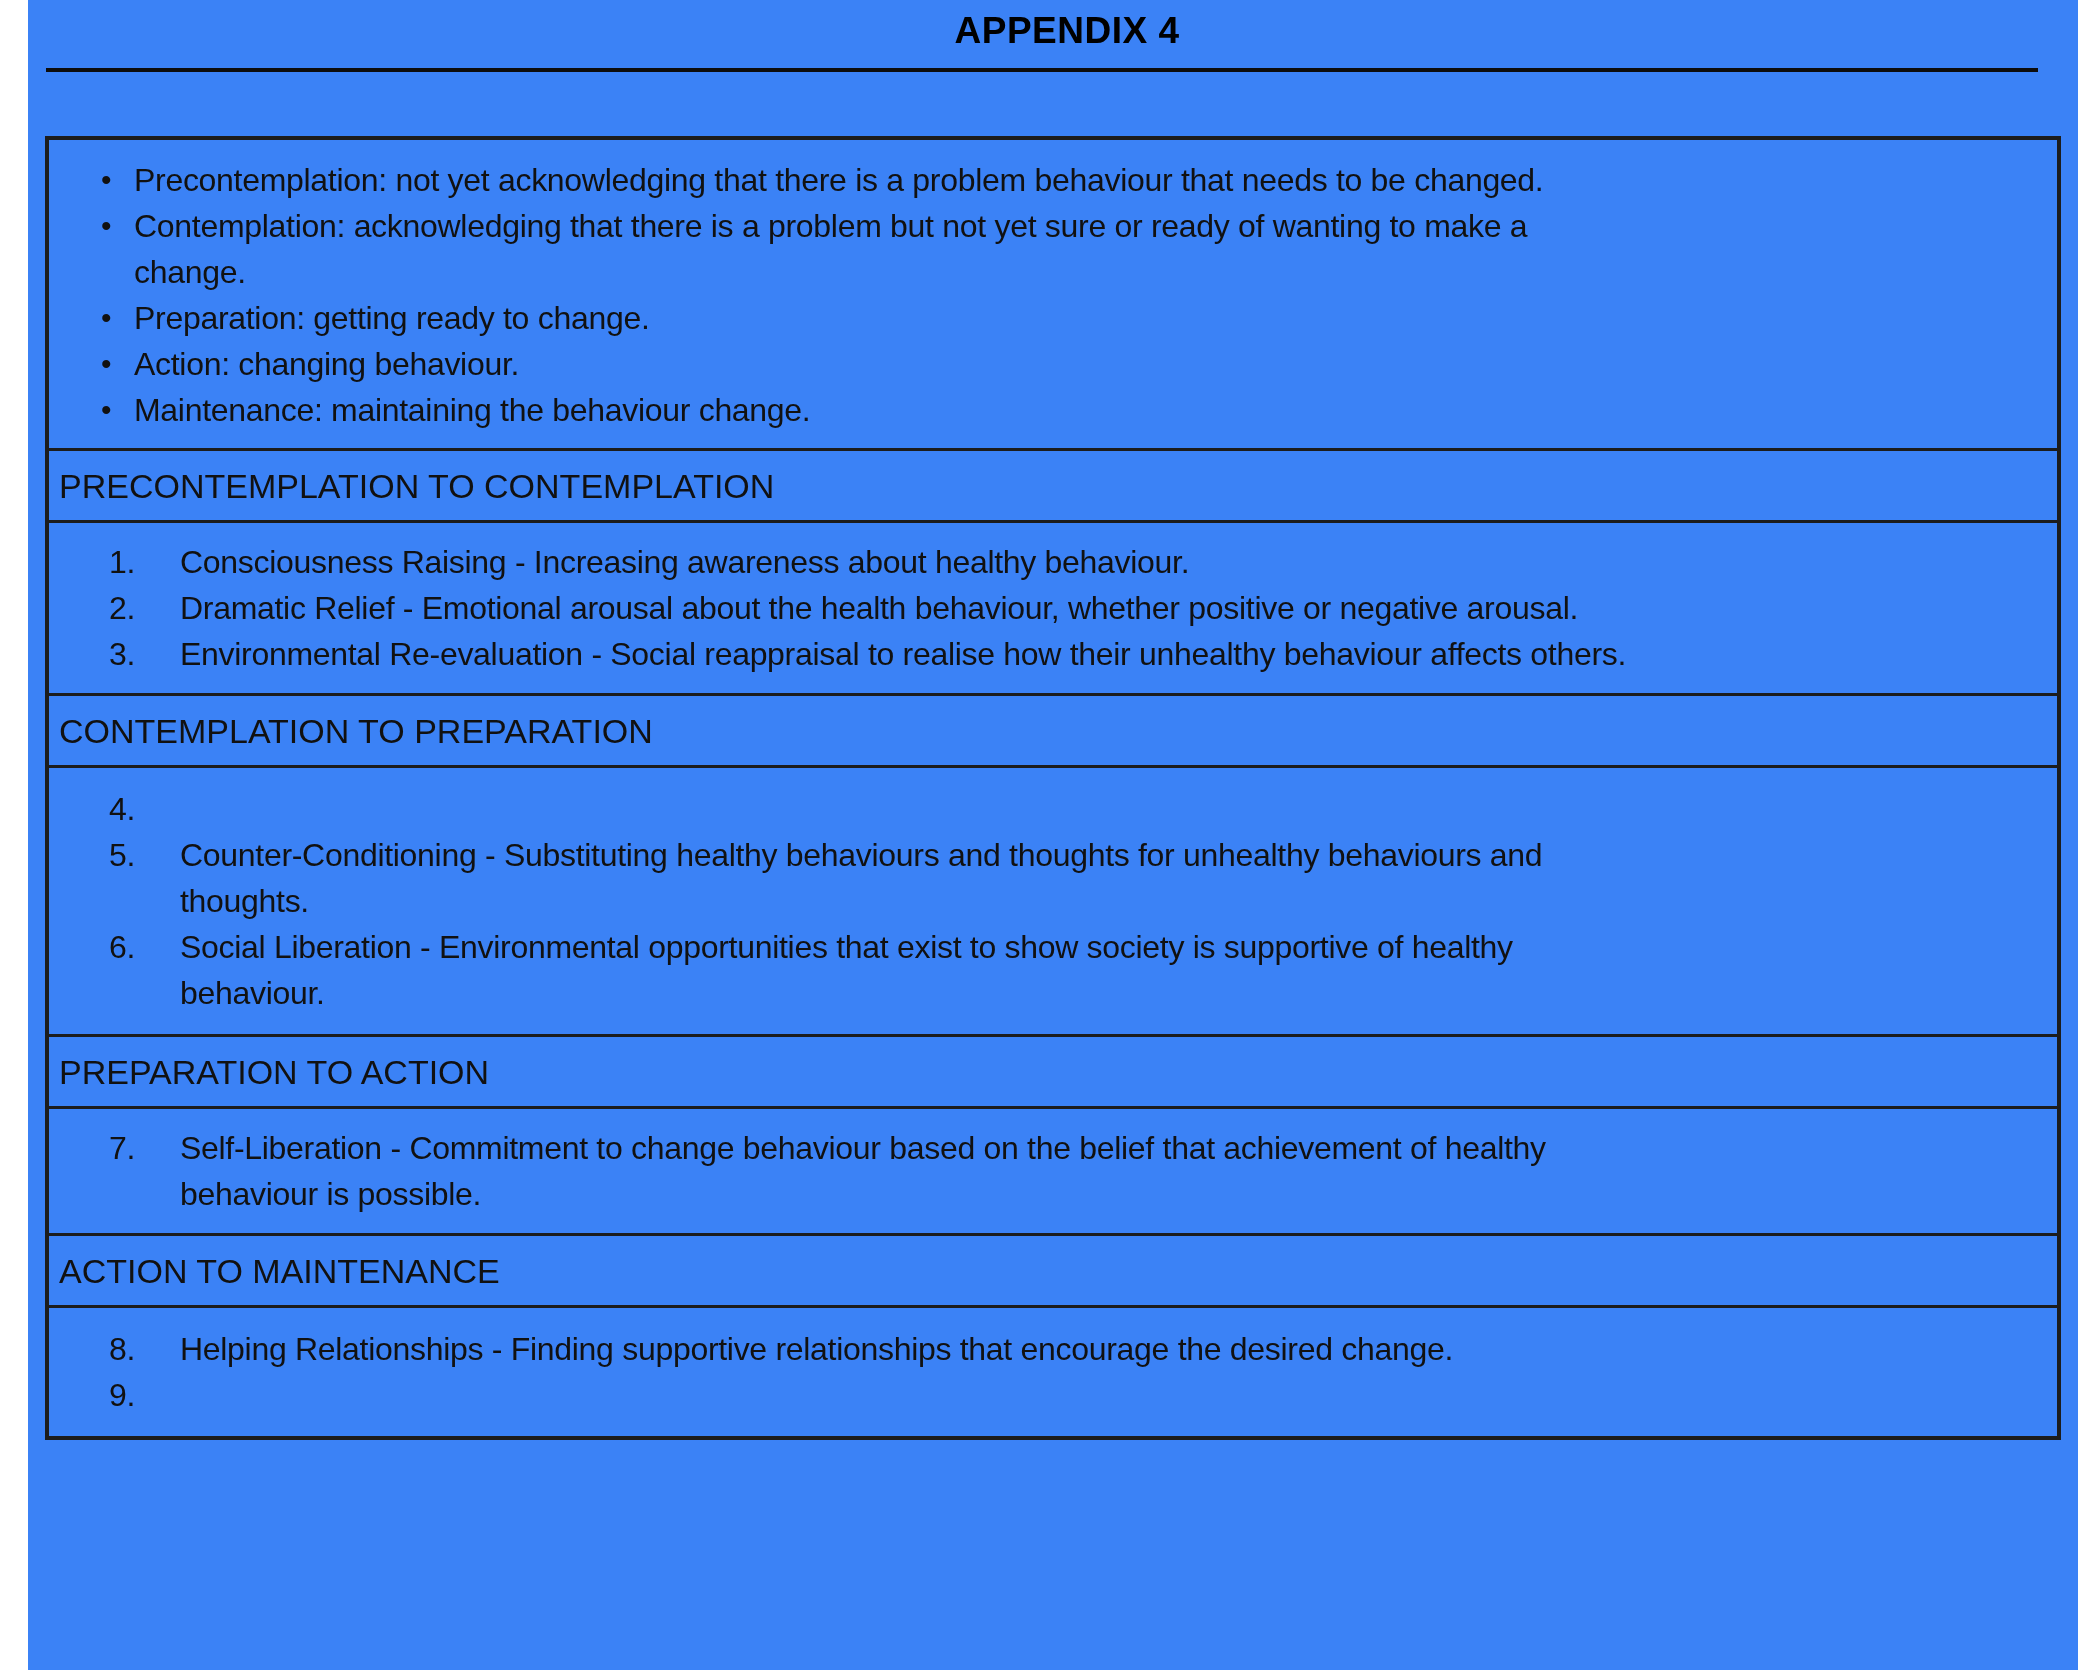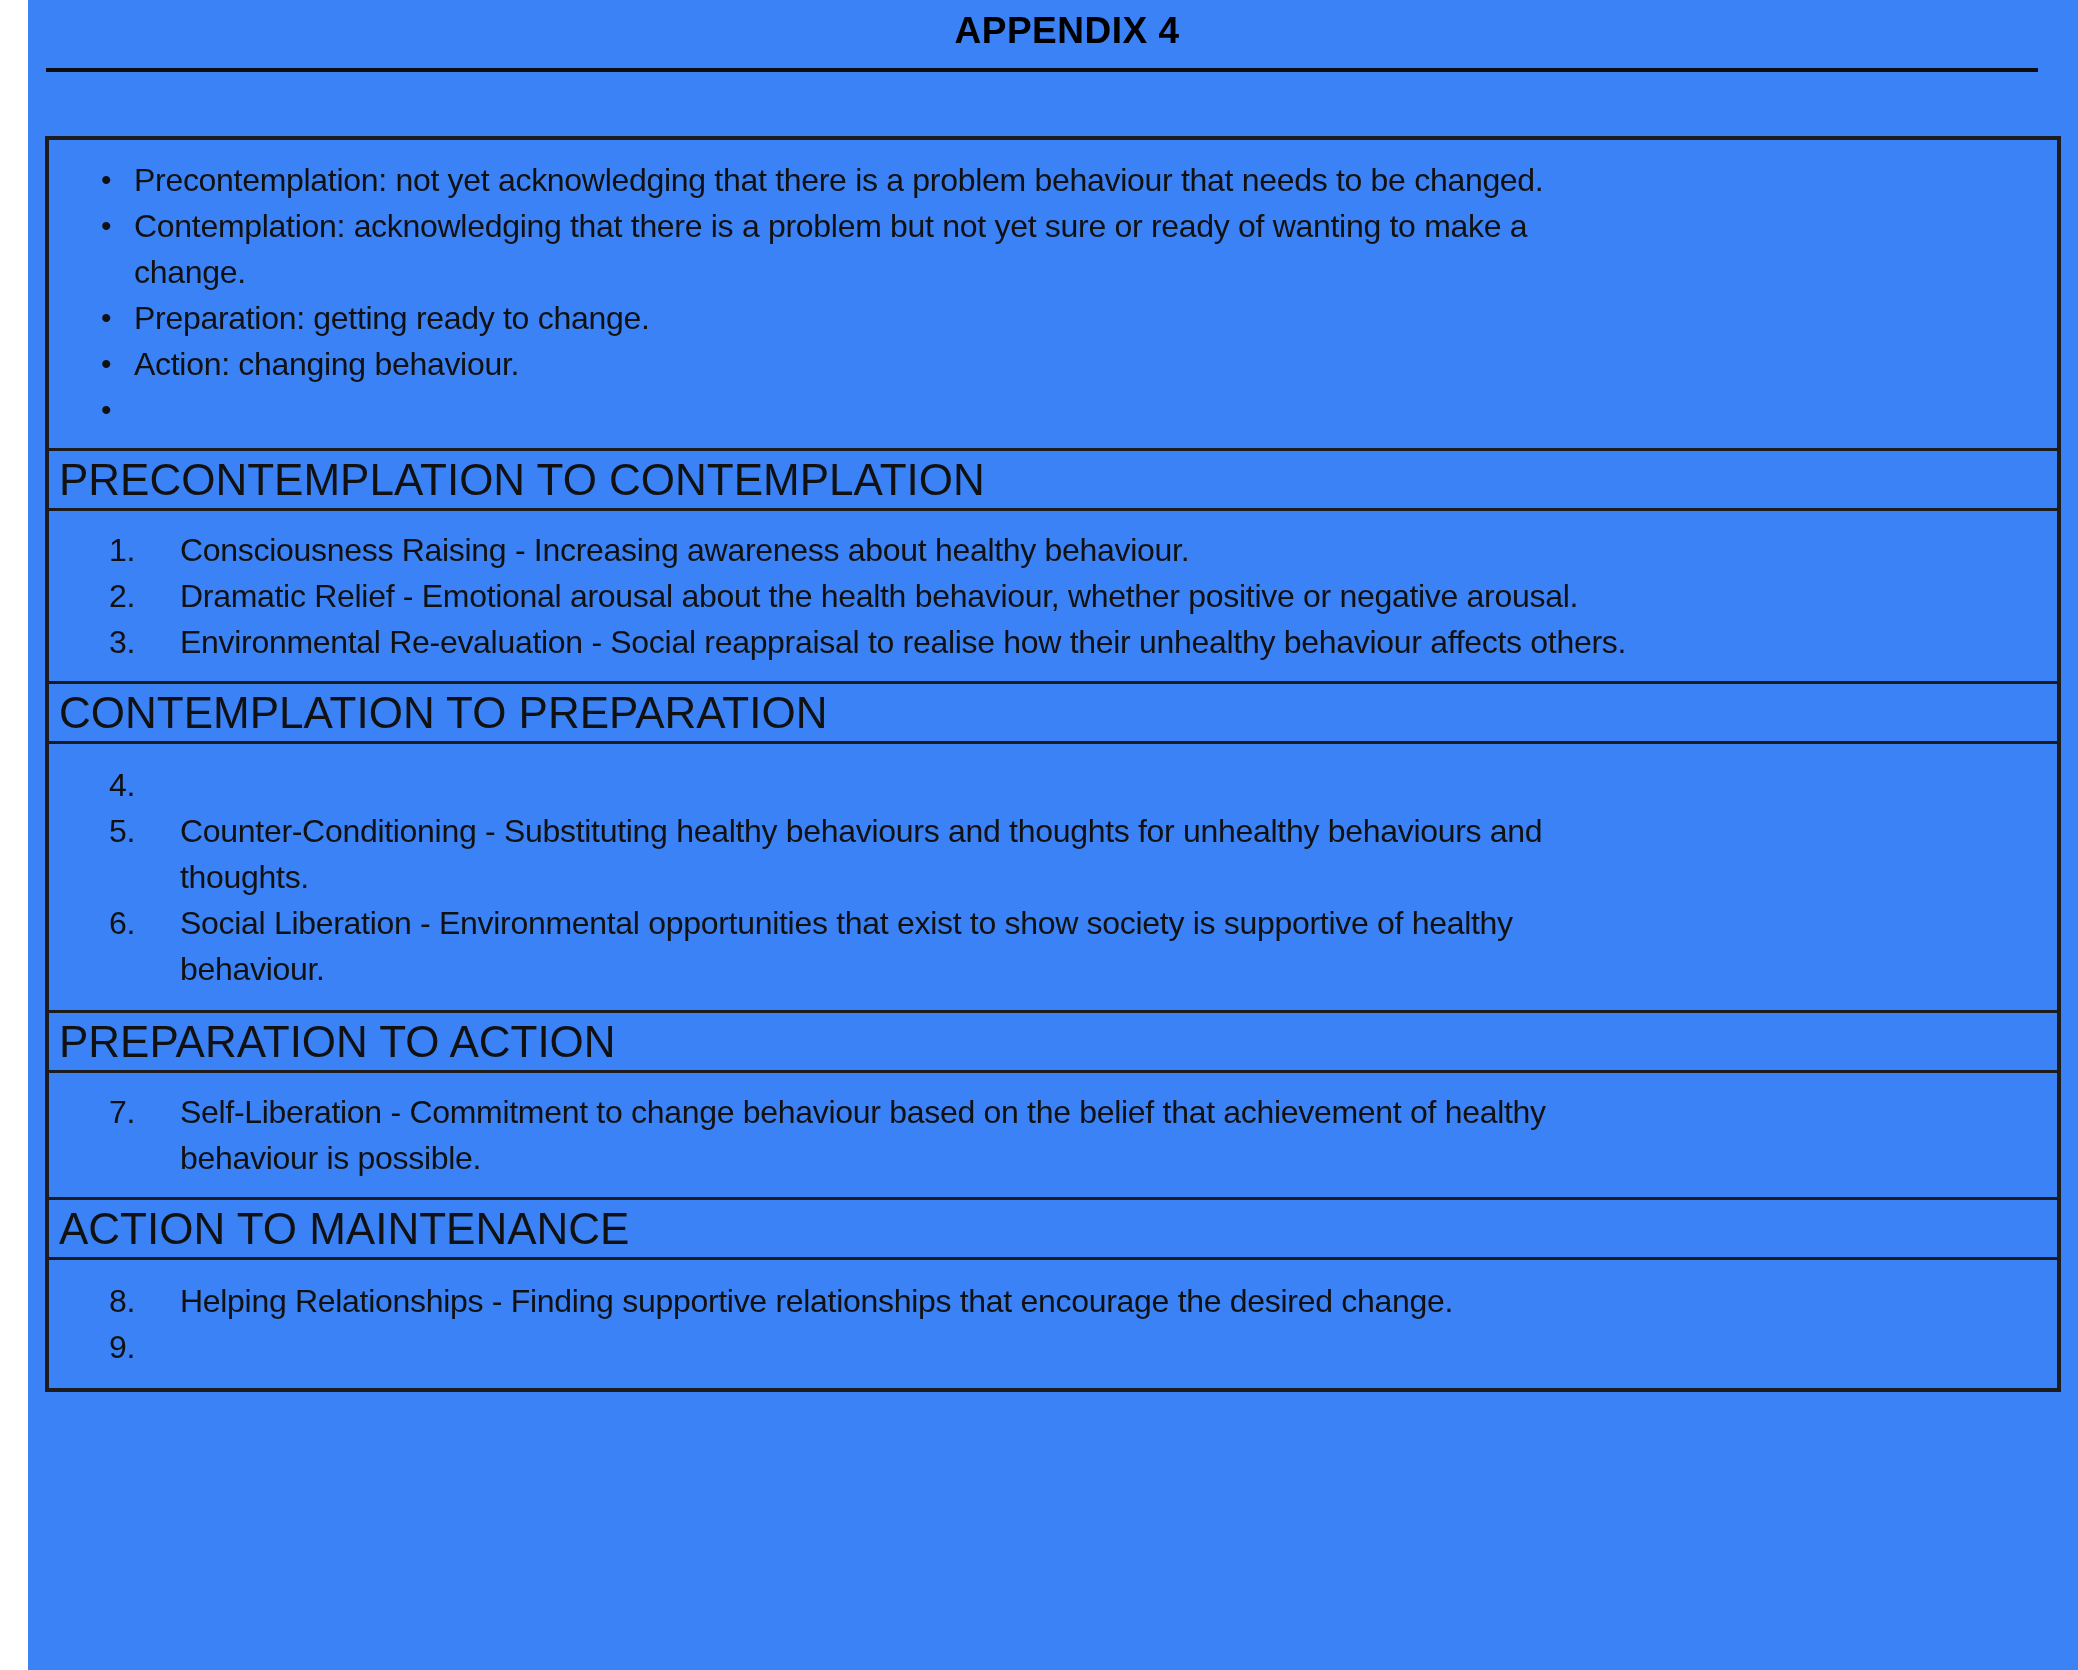--- a/index.html
+++ b/index.html
@@ -51,25 +51,25 @@
   }
   .b{display:flex;}
   .bd{
     flex:0 0 33px;
     font-size:30px;
   }
   .bt{white-space:pre-wrap;}
   .sec{
     box-sizing:border-box;
     border-top:3px solid #1c1c1c;
-    height:60px;
+    height:72px;
     display:flex;
     align-items:center;
     padding-left:10px;
-    font-size:44px;
+    font-size:34px;
     letter-spacing:0;
   }
   .items{
     border-top:3px solid #1c1c1c;
     padding:16px 24px 16px 0;
   }
   .items.pad-lg{padding-top:18px;padding-bottom:18px;}
   .it{display:flex;}
   .num{
     flex:0 0 86px;
@@ -104,20 +104,21 @@
       <div class="b">
         <span class="bd">•</span>
         <span class="bt">Preparation: getting ready to change.</span>
       </div>
       <div class="b">
         <span class="bd">•</span>
         <span class="bt">Action: changing behaviour.</span>
       </div>
       <div class="b">
         <span class="bd">•</span>
+        <span class="bt">Maintenance: maintaining the behaviour change.</span>
       </div>
     </div>
 
     <div class="sec">PRECONTEMPLATION TO CONTEMPLATION</div>
     <div class="items">
       <div class="it">
         <span class="num">1.</span>
         <span class="itx">Consciousness Raising - Increasing awareness about healthy behaviour.</span>
       </div>
       <div class="it">

